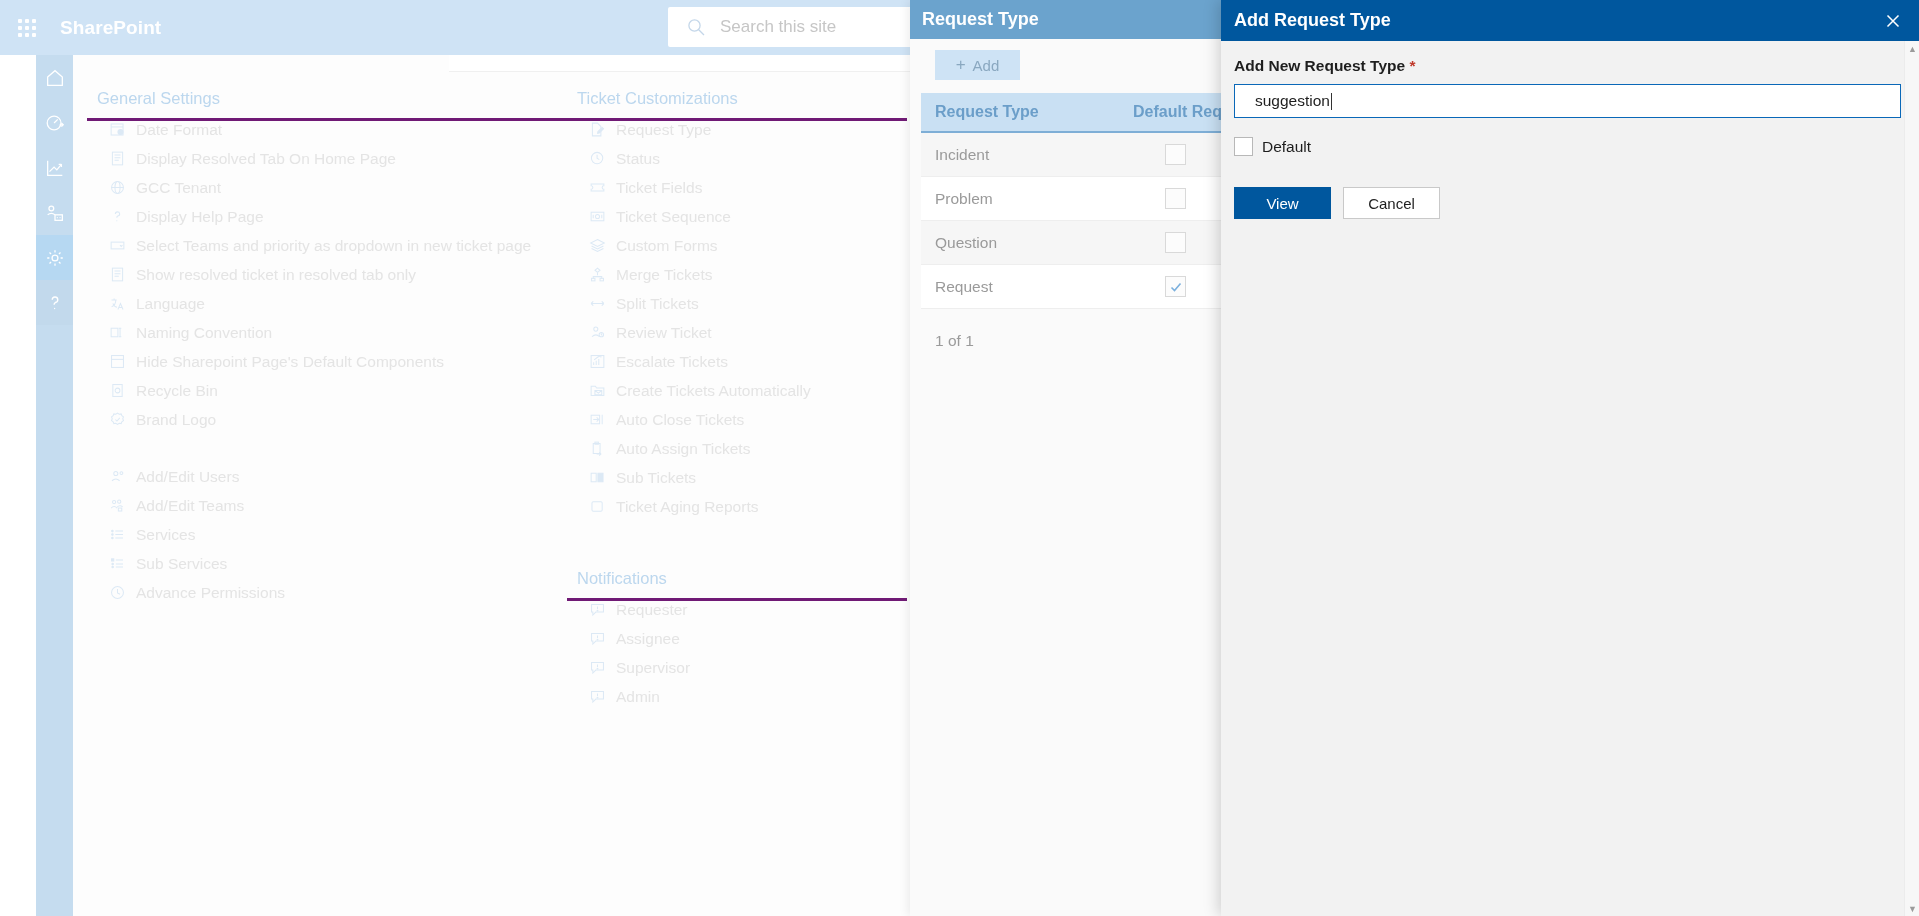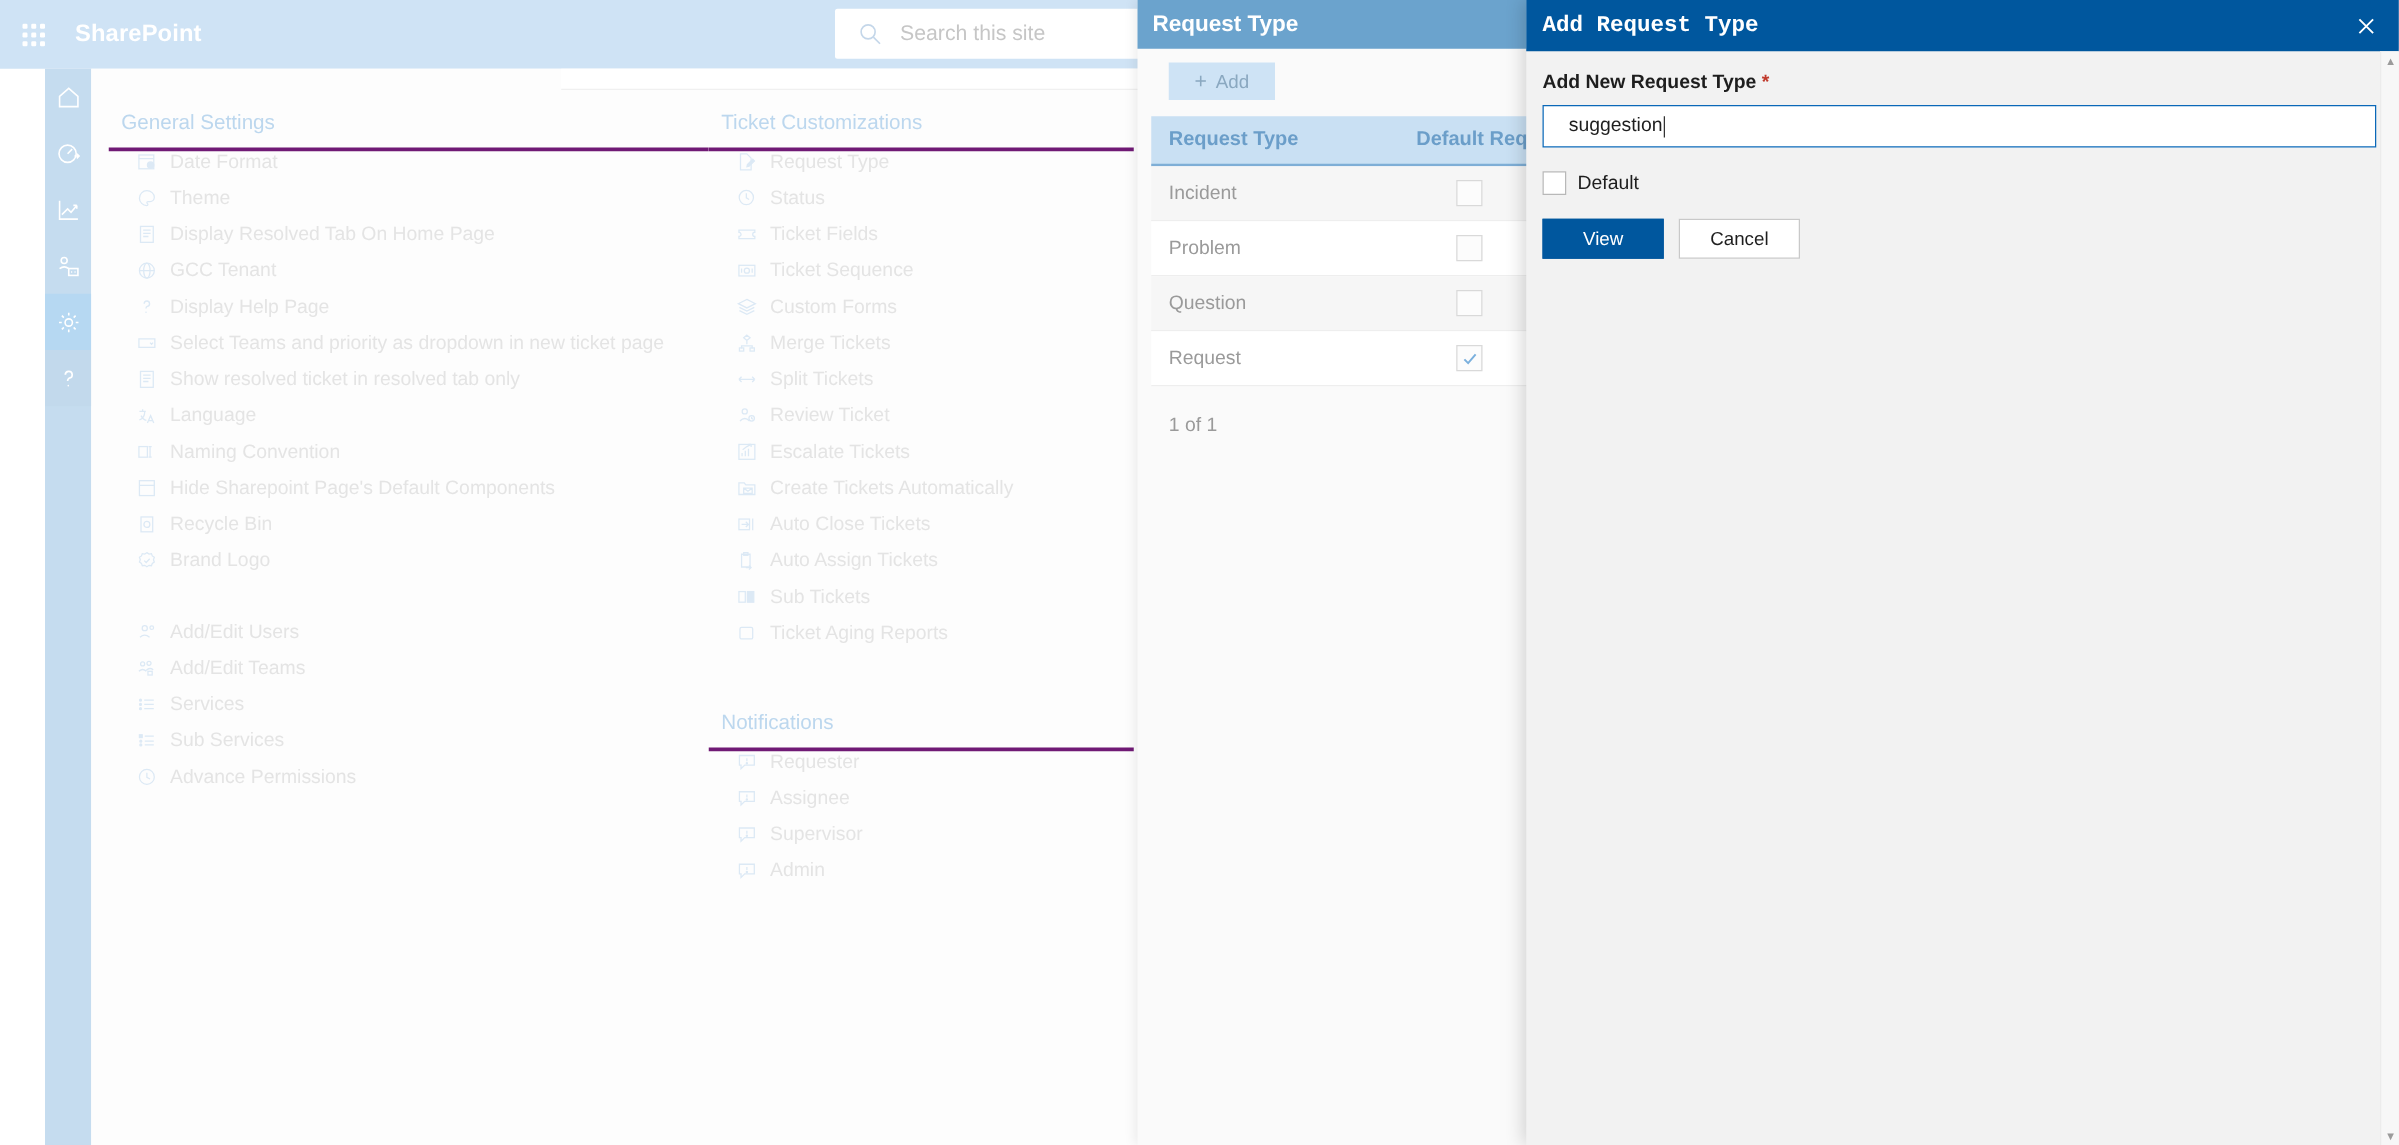--- a/index.html
+++ b/index.html
@@ -160,21 +160,21 @@
     width: 698px; height: 916px;
     background: #f2f2f2;
     box-shadow: -3px 0 14px rgba(0,0,0,.17);
   }
   .dlg-header {
     height: 41px; width: 100%;
     background: #00579e;
     display: flex; align-items: center; justify-content: space-between;
     padding: 0 16px 0 13px;
   }
-  .dlg-title { color: #ffffff; font-size: 18px; font-weight: 600; font-family: Liberation Mono, monospace; }
+  .dlg-title { color: #ffffff; font-size: 18px; font-weight: 600; }
   .dlg-close { color: #ffffff; width: 20px; height: 20px; cursor: pointer; }
   .dlg-close svg { width: 20px; height: 20px; display: block; }
   .dlg-body { padding: 16px 18px 0 13px; position: relative; }
   .fld-label {
     color: #1e1e1e; font-size: 15.5px; font-weight: 600;
     margin-bottom: 9px;
   }
   .req-star { color: #c0392b; font-weight: 700; }
   .txt-input {
     width: 100%; height: 34px;
@@ -192,21 +192,21 @@
     animation: blink 1s steps(1) infinite;
   }
   @keyframes blink { 50% { opacity: 0; } }
   .chk-row { display: flex; align-items: center; margin-top: 19px; }
   .dlg-chk {
     width: 19px; height: 19px;
     border: 1px solid #b8b8b8; background: #ffffff;
     margin-right: 9px;
   }
   .chk-lbl { color: #1e1e1e; font-size: 15.5px; }
-  .btn-row { display: flex; margin-top: 19px; gap: 12px; }
+  .btn-row { display: flex; margin-top: 31px; gap: 12px; }
   .btn {
     height: 32px; min-width: 97px;
     font-size: 15px;
     display: flex; align-items: center; justify-content: center;
     cursor: pointer;
     font-family: "Liberation Sans", sans-serif;
   }
   .btn-primary { background: #00579e; color: #ffffff; border: 1px solid #00579e; }
   .btn-default { background: #ffffff; color: #1e1e1e; border: 1px solid #c9c9c9; }
 
@@ -310,28 +310,20 @@
                   <rect x="2.5" y="3.5" width="14" height="13"></rect>
                   <path d="M2.5 7 H16.5"></path>
                   <circle cx="13.5" cy="13" r="3" fill="#dce9f5" stroke="currentColor"></circle>
                 </svg>
               </span>
               <span>Date Format</span>
             </div>
           <div class="opt">
               <span class="oic">
                 <svg viewBox="0 0 20 20" fill="none" stroke="currentColor" stroke-width="1.2">
-                  <path d="M10 3 a7 7 0 1 0 0 14 c1.2 0 1.2 -1.5 0.4 -2 c-0.8 -0.5 -0.4 -1.8 0.8 -1.8 h1.8 a4 4 0 0 0 4 -4 C17 5.8 13.9 3 10 3Z"></path>
-                </svg>
-              </span>
-              <span>Theme</span>
-            </div>
-          <div class="opt">
-              <span class="oic">
-                <svg viewBox="0 0 20 20" fill="none" stroke="currentColor" stroke-width="1.2">
                   <rect x="4" y="2.5" width="12" height="15"></rect>
                   <path d="M6.5 6 h7 M6.5 9 h7 M6.5 12 h5"></path>
                 </svg>
               </span>
               <span>Display Resolved Tab On Home Page</span>
             </div>
           <div class="opt">
               <span class="oic">
                 <svg viewBox="0 0 20 20" fill="none" stroke="currentColor" stroke-width="1.2">
                   <circle cx="10" cy="10" r="7"></circle>

